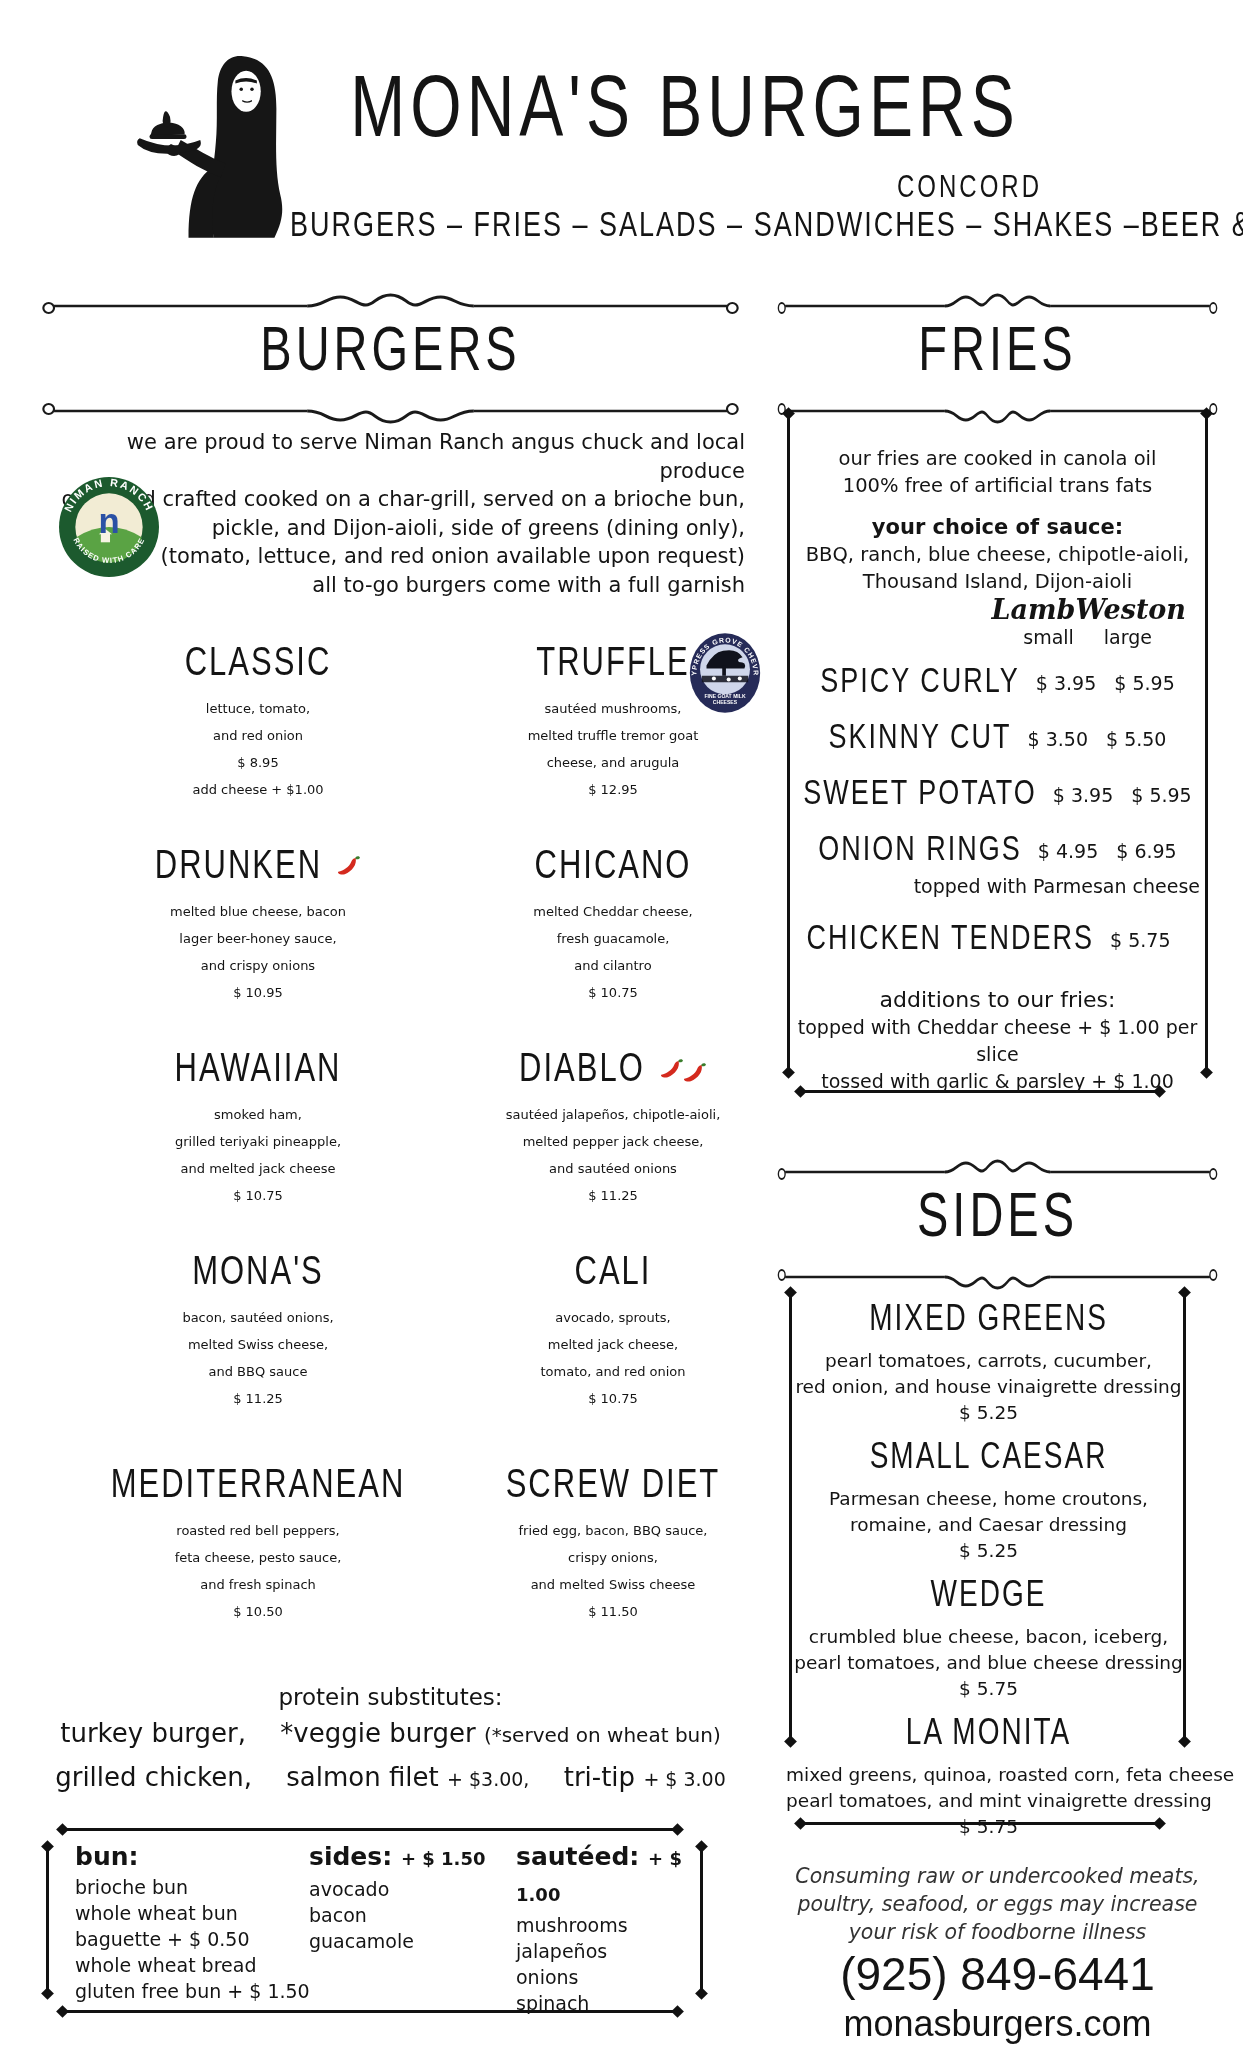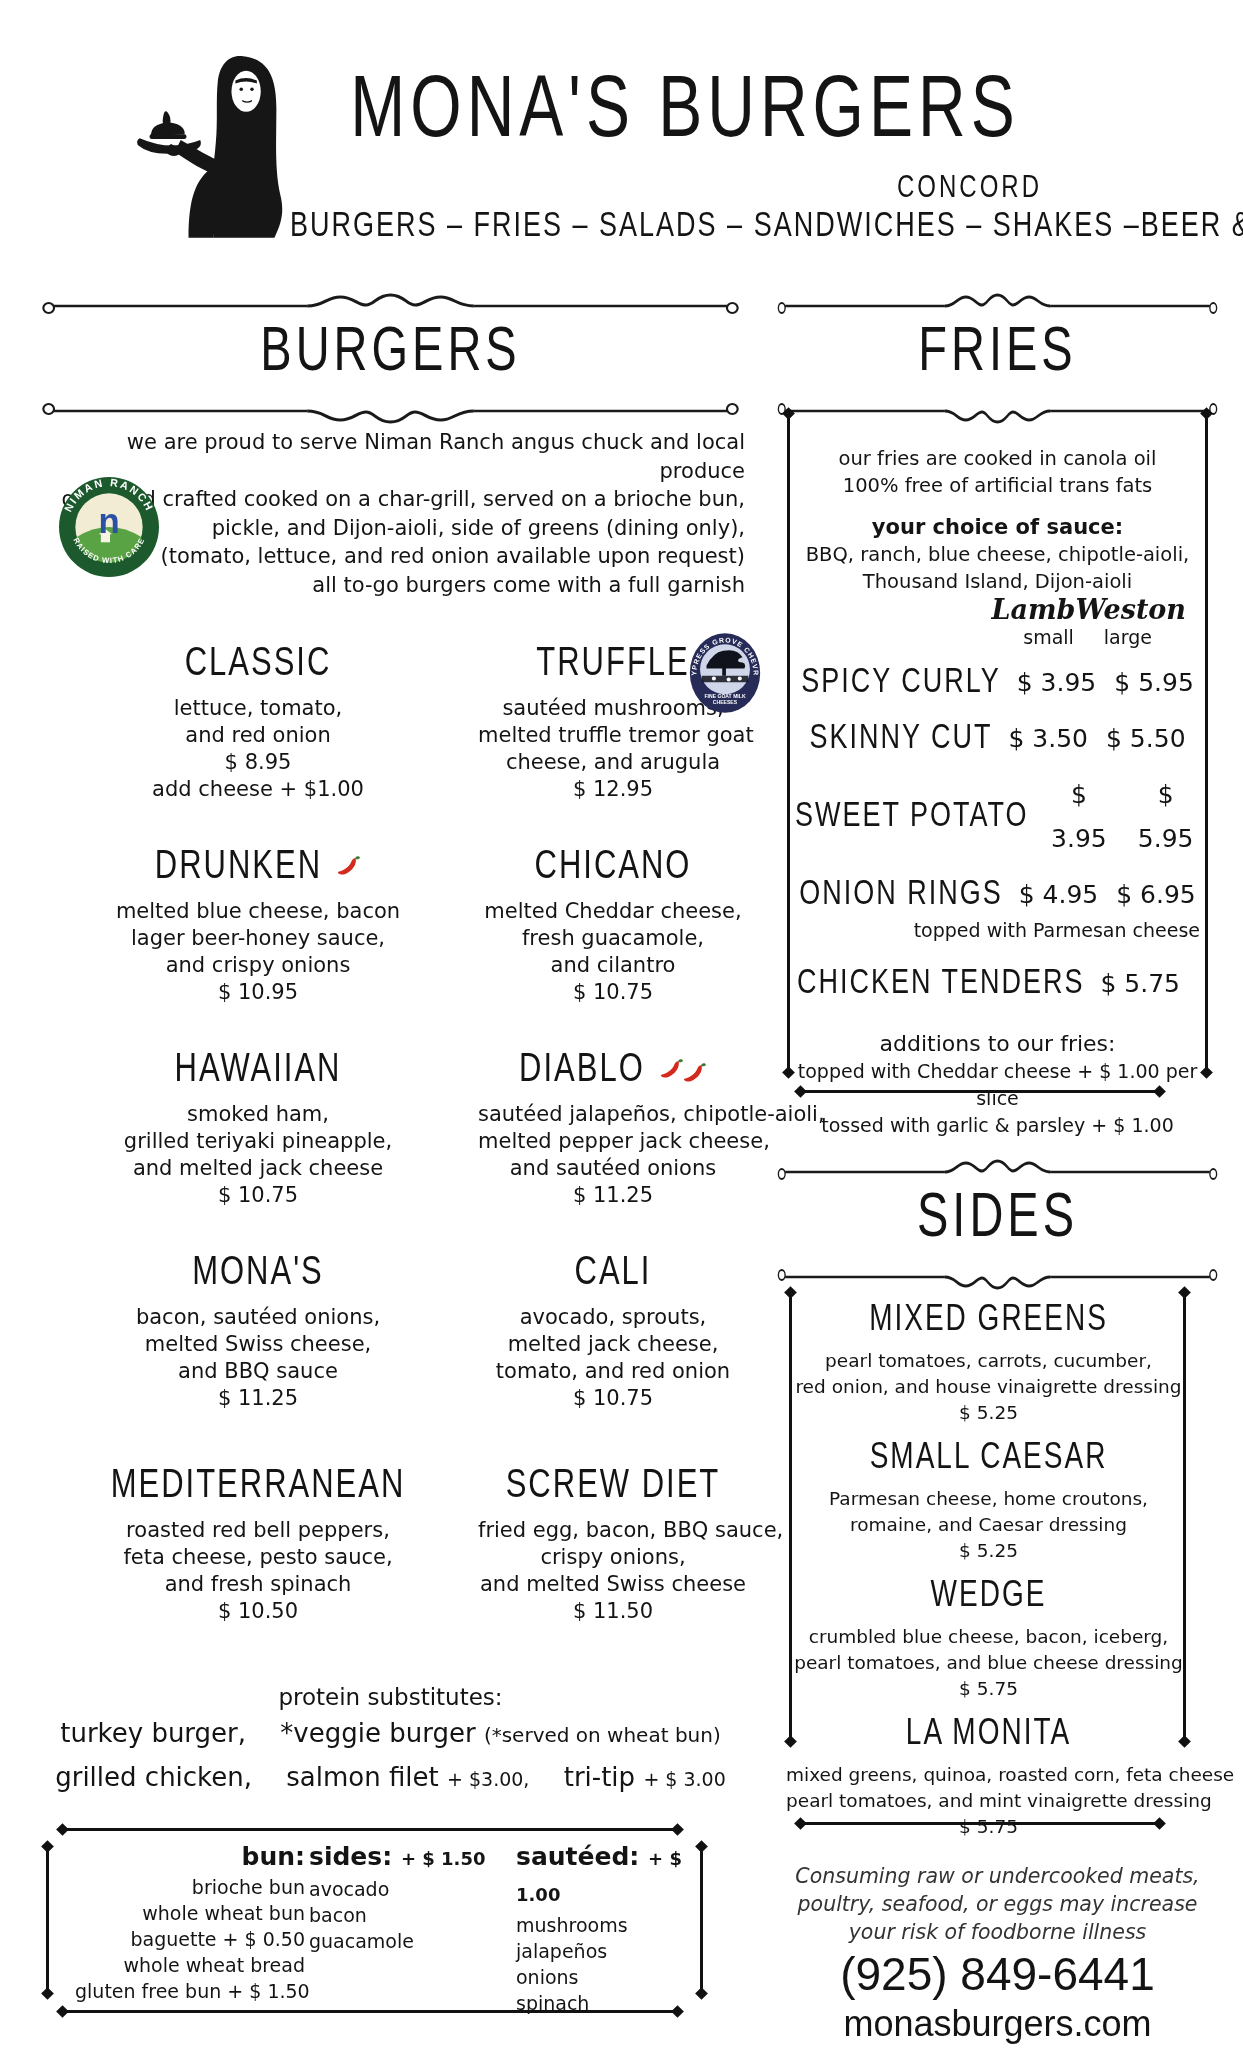--- a/index.html
+++ b/index.html
@@ -12,21 +12,21 @@
   .deco{display:inline-block;transform:scaleY(1.32);transform-origin:50% 72%;
         font-family:"Liberation Sans",sans-serif;font-weight:400;letter-spacing:2px;white-space:nowrap;}
   .title-main{font-size:66px;letter-spacing:5px;}
   .title-loc{font-size:24px;letter-spacing:3px;}
   .tagline{font-size:27px;letter-spacing:2px;}
   .sec-title{font-size:47px;letter-spacing:4px;}
   .iname{font-size:31px;letter-spacing:2px;}
   .fname{font-size:27px;letter-spacing:2px;}
   .sname{font-size:28px;letter-spacing:2px;}
   .intro-line{font-size:21px;line-height:28.5px;}
-  .idesc{font-size:21px;line-height:27px;white-space:nowrap;}
+  .idesc{font-size:13px;line-height:27px;white-space:nowrap;}
   .iname-row{line-height:50px;position:relative;white-space:nowrap;}
   .bitem{height:203px;text-align:center;}
   .bitem.r5{margin-top:10px;}
   .bgrid{display:grid;grid-template-columns:440px 270px;padding-top:10px;}
   
   .fl{display:block;width:100%;height:30px;}
   .fl.flip{transform:scaleY(-1);}
   .sec-head{text-align:center;}
   .sec-head .t{line-height:62px;}
   
@@ -35,21 +35,21 @@
   .hline::before{left:-4px;} .hline::after{right:-4px;}
   .vline{position:absolute;width:3px;background:#111;}
   .vline::before,.vline::after{content:"";position:absolute;left:-3px;width:9px;height:9px;background:#111;transform:rotate(45deg);}
   .vline::before{top:-4px;} .vline::after{bottom:-4px;}
   
   .f-intro{font-size:19.5px;line-height:27px;}
   .f-sauce-title{font-size:21px;font-weight:bold;margin-top:14px;line-height:28px;text-align:center;}
   .brand{font-family:"DejaVu Serif",serif;font-style:italic;font-weight:bold;font-size:27px;line-height:30px;}
   .size-head{display:flex;justify-content:flex-end;gap:30px;padding-right:48px;font-size:19px;line-height:24px;}
   .fitem{display:flex;justify-content:center;align-items:center;gap:16px;line-height:44px;margin-top:12px;}
-  .fprices{display:flex;gap:18px;font-size:25px;}
+  .fprices{display:flex;gap:18px;font-size:19px;}
   .fnote{font-size:19px;line-height:27px;text-align:right;}
   .f-add-title{font-size:22px;margin-top:24px;line-height:28px;}
   .f-add{font-size:19px;line-height:27px;}
   
   .sitem{margin-bottom:10px;}
   .sitem .iname-row{line-height:46px;}
   .sdesc{font-size:18.5px;line-height:26px;white-space:nowrap;}
   
   .prot-title{font-size:23px;line-height:30px;}
   .prot-row{font-size:26px;line-height:42px;}
@@ -284,21 +284,21 @@
       <span>tri-tip</span>
       <span class="prot-price">+ $ 3.00</span>
     </div>
   </div>
 
   <div class="hline" style="left:62px;top:1828px;width:616px;"></div>
   <div class="hline" style="left:62px;top:2010px;width:616px;"></div>
   <div class="vline" style="left:46px;top:1846px;height:148px;"></div>
   <div class="vline" style="left:700px;top:1846px;height:148px;"></div>
 
-  <div class="abs" style="left:75px;top:1840px;width:230px;text-align:right;">
+  <div class="abs" style="left:75px;top:1840px;width:230px;">
     <div class="ex-title">bun:</div>
     <div class="ex-item">brioche bun</div>
     <div class="ex-item">whole wheat bun</div>
     <div class="ex-item">baguette + $ 0.50</div>
     <div class="ex-item">whole wheat bread</div>
     <div class="ex-item">gluten free bun + $ 1.50</div>
   </div>
 
   <div class="abs" style="left:309px;top:1840px;width:180px;">
     <div class="ex-title"><span>sides:</span>

